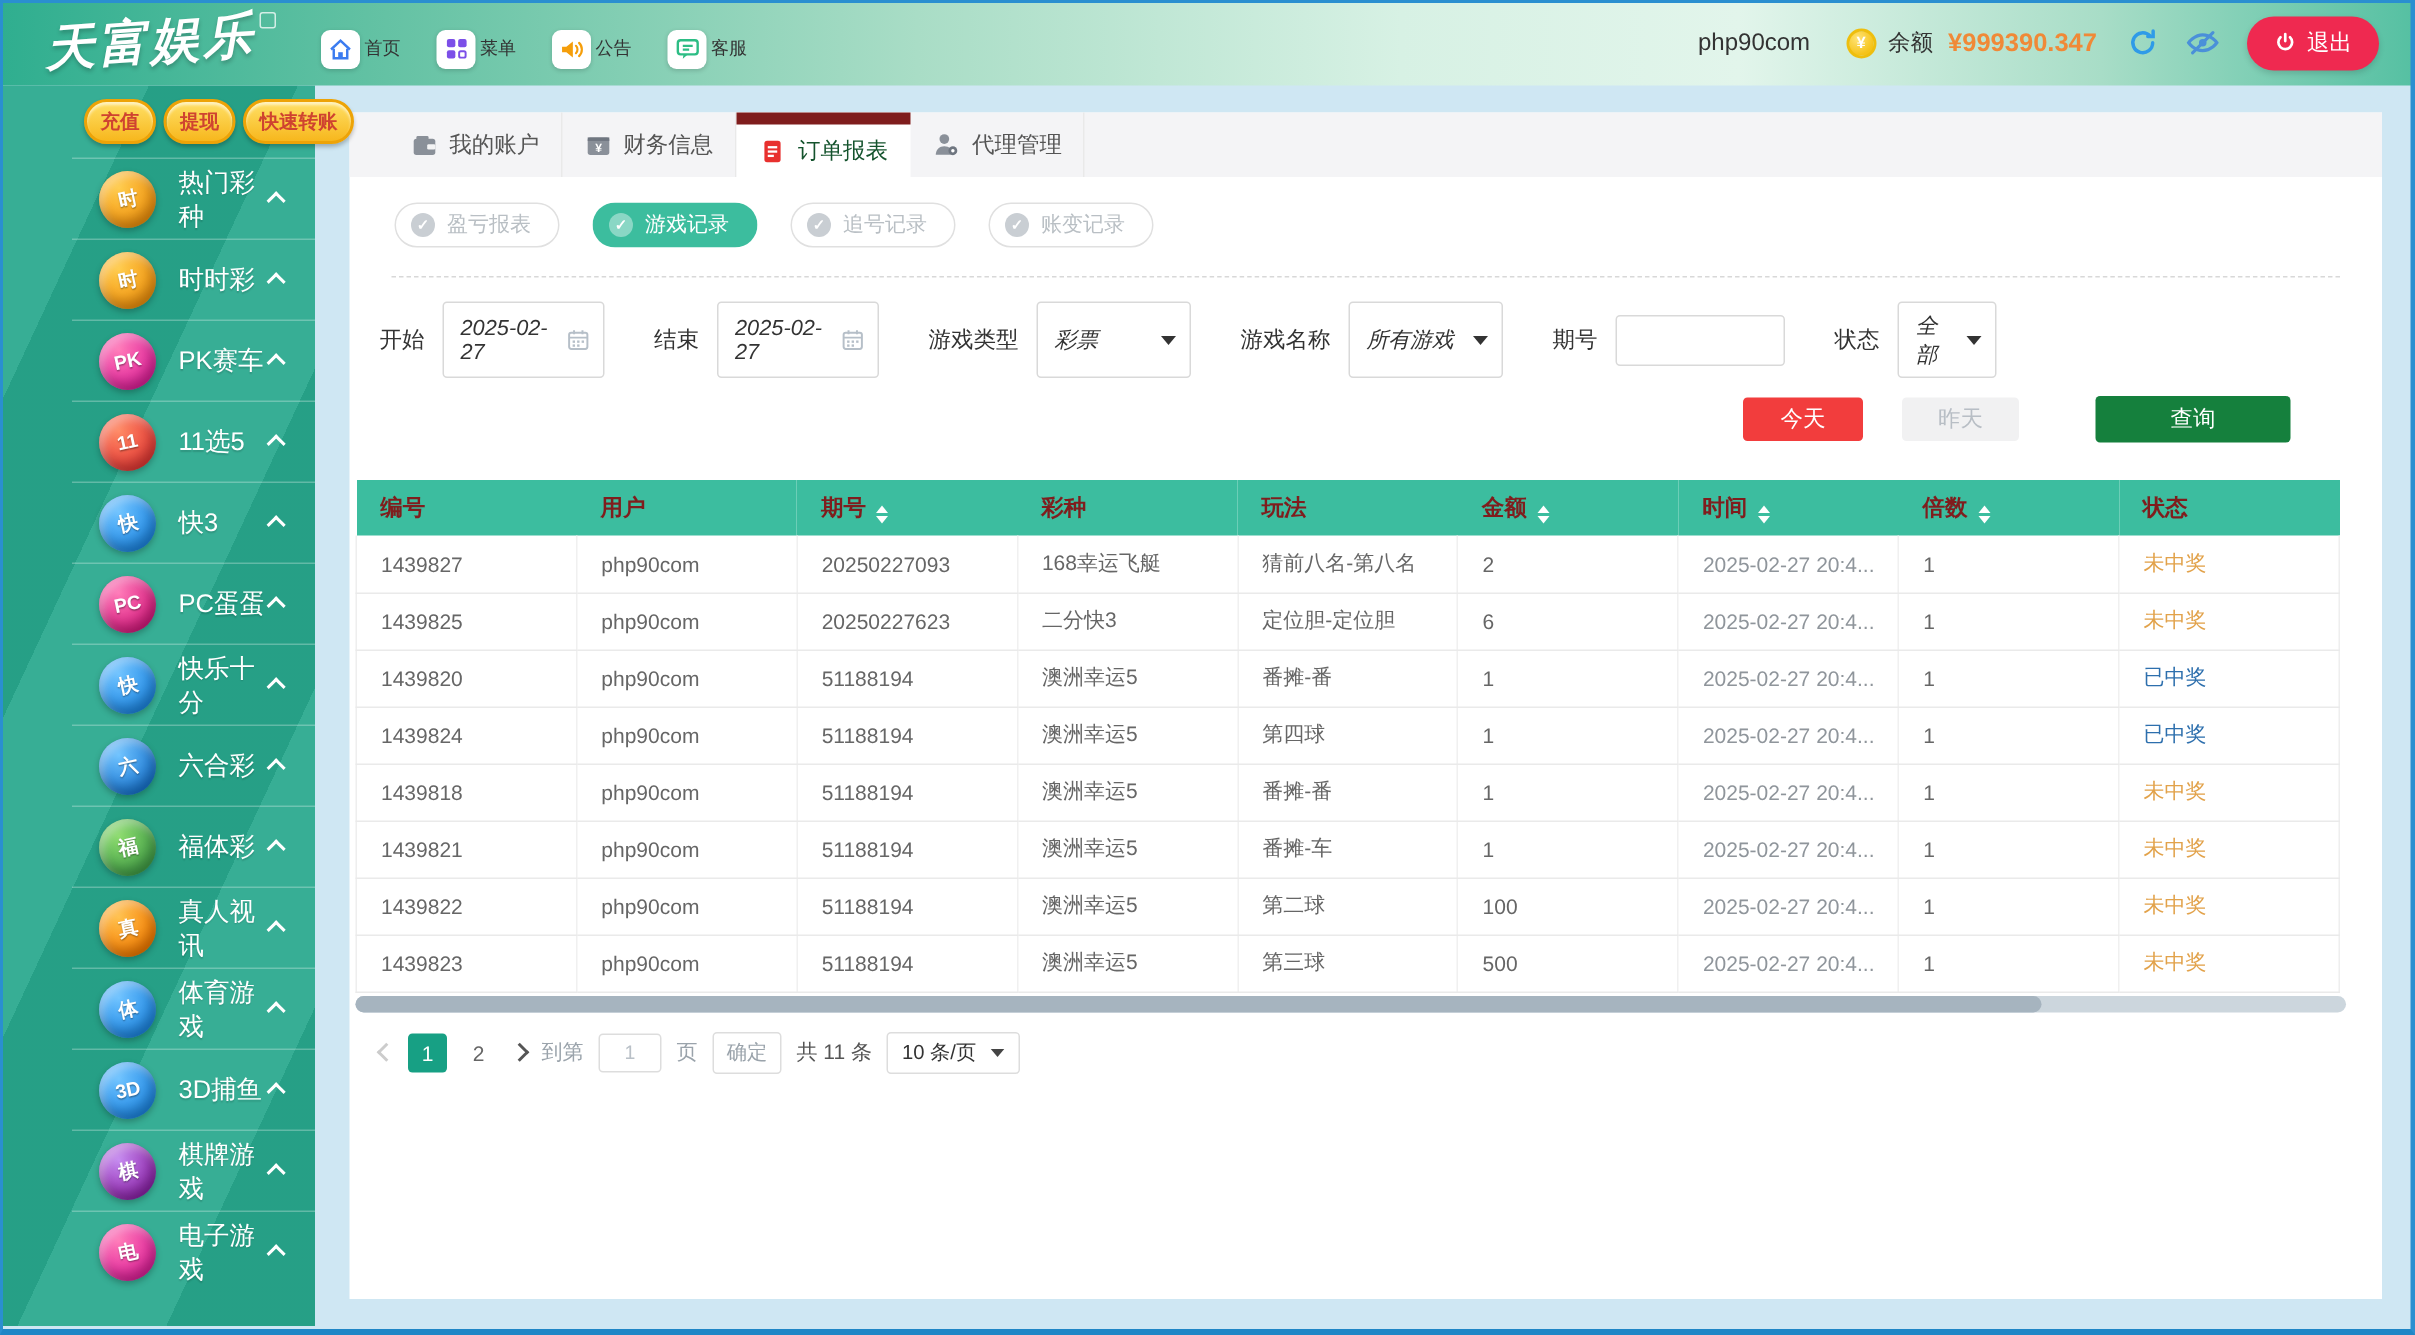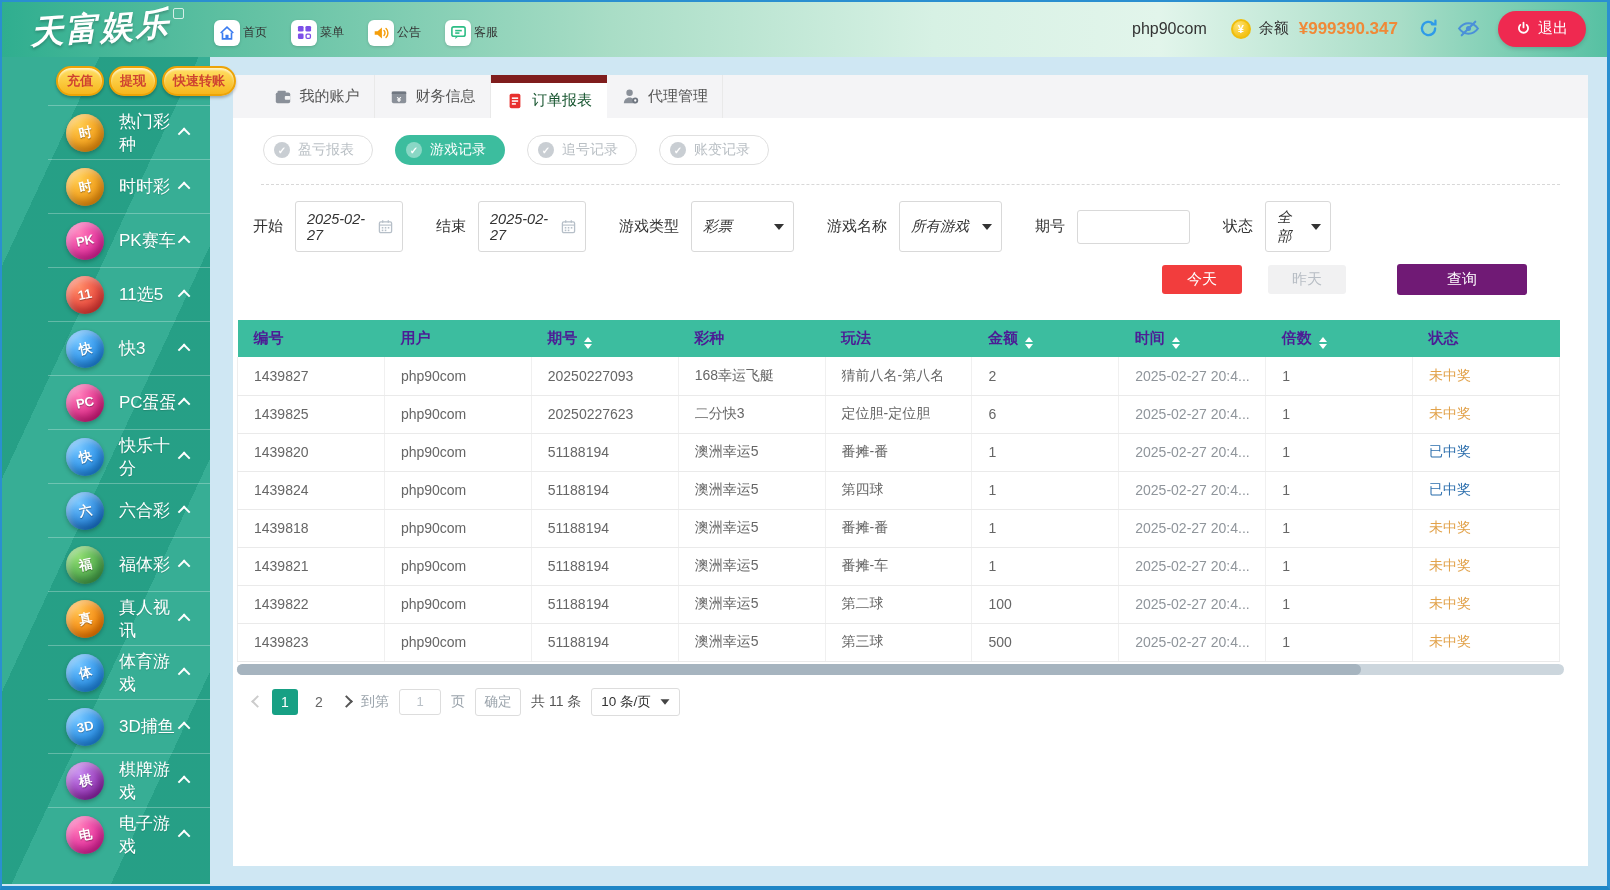--- a/index.html
+++ b/index.html
@@ -76,21 +76,21 @@
   input.issue { width:113px; height:34px; border:1px solid #d9d9d9; border-radius:3px; margin-right:33px;
                 font-size:14px; padding:0 8px; color:#333; outline:none; }
 
   #btn-row { display:flex; align-items:center; justify-content:flex-end; margin-top:12px; padding-right:61px; }
   .btn { display:flex; align-items:center; justify-content:center; border-radius:3px; font-size:15px; cursor:pointer; }
   .btn-today { width:80px; height:29px; color:#fff; }
   .btn-yesterday { width:78px; height:29px; background:#f1f1f2; color:#b8bec5; margin-left:26px; }
   .btn-query { width:130px; height:31px; color:#fff; margin-left:51px; }
 
   #data-table { border-collapse:collapse; table-layout:fixed; width:1323px; margin:25px 24px 0 4px; }
-  #data-table th { height:37px; color:#4c1d95; font-size:15px; font-weight:bold; text-align:left; padding-left:16px; }
+  #data-table th { height:37px; color:#7f1d1d; font-size:15px; font-weight:bold; text-align:left; padding-left:16px; }
   #data-table td { height:38px; font-size:14px; color:#666; padding-left:16px; border-bottom:1px solid #eaeaea;
                    border-right:1px solid #f0f0f0; background:#fff; white-space:nowrap; overflow:hidden; }
   #data-table td:first-child { border-left:1px solid #eee; }
   #data-table td:last-child  { border-right:1px solid #eee; }
   #data-table td.time { color:#8f959b; }
   .sort { display:inline-flex; flex-direction:column; gap:2px; margin-left:7px; vertical-align:1px; }
   .sort i { display:block; width:0; height:0; border-left:4px solid transparent; border-right:4px solid transparent; }
   .sort .up { border-bottom:5px solid #fff; }
   .sort .dn { border-top:5px solid #fff; }
 
@@ -423,21 +423,21 @@
       <span class="flabel">状态</span>
       <div class="fbox selbox" style="width:66px; margin-right:0;">
         <span>全部</span>
         <i class="chev-dn"></i>
       </div>
     </div>
 
     <div id="btn-row">
       <div class="btn btn-today" id="btn-today" style="background: rgb(242, 61, 61);">今天</div>
       <div class="btn btn-yesterday">昨天</div>
-      <div class="btn btn-query" id="btn-query" style="background: #701a75;">查询</div>
+      <div class="btn btn-query" id="btn-query" style="background: #15803d;">查询</div>
     </div>
 
     <table id="data-table">
       <thead>
           <tr id="table-head-row">
             <th style="background: rgb(60, 189, 159);"><span>编号</span></th>
             <th style="background: rgb(60, 189, 159);"><span>用户</span></th>
             <th style="background: rgb(60, 189, 159);"><span>期号</span><span class="sort">
                 <i class="up"></i>
                 <i class="dn"></i>

